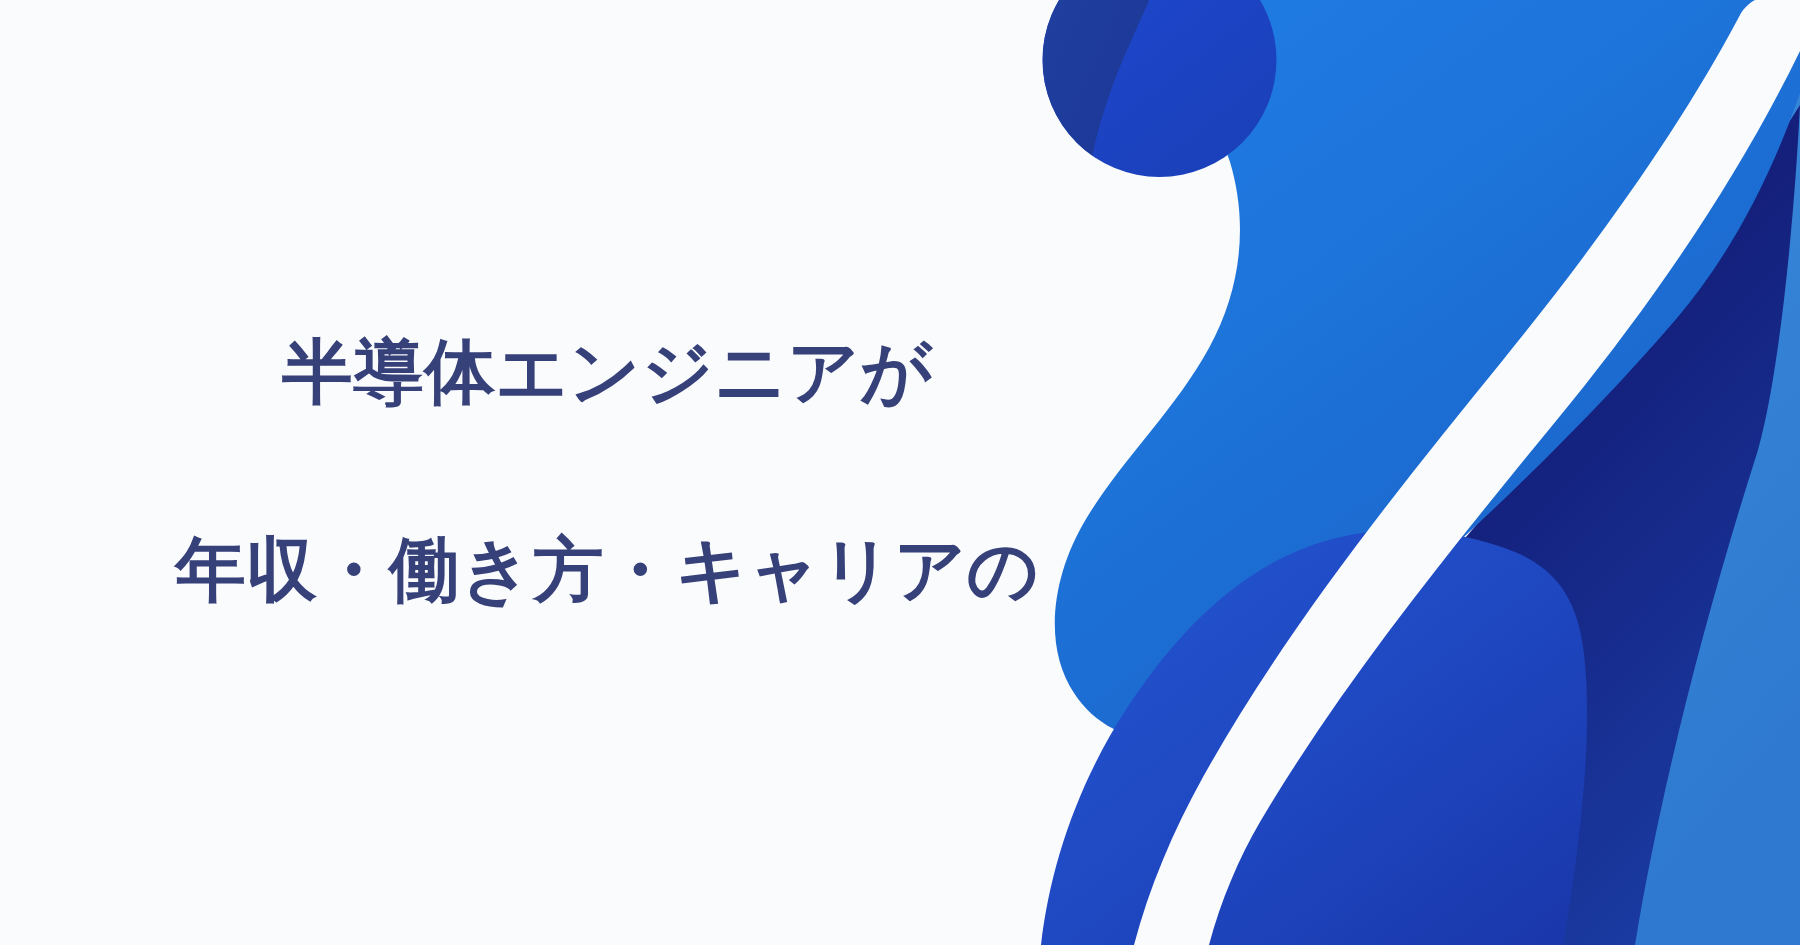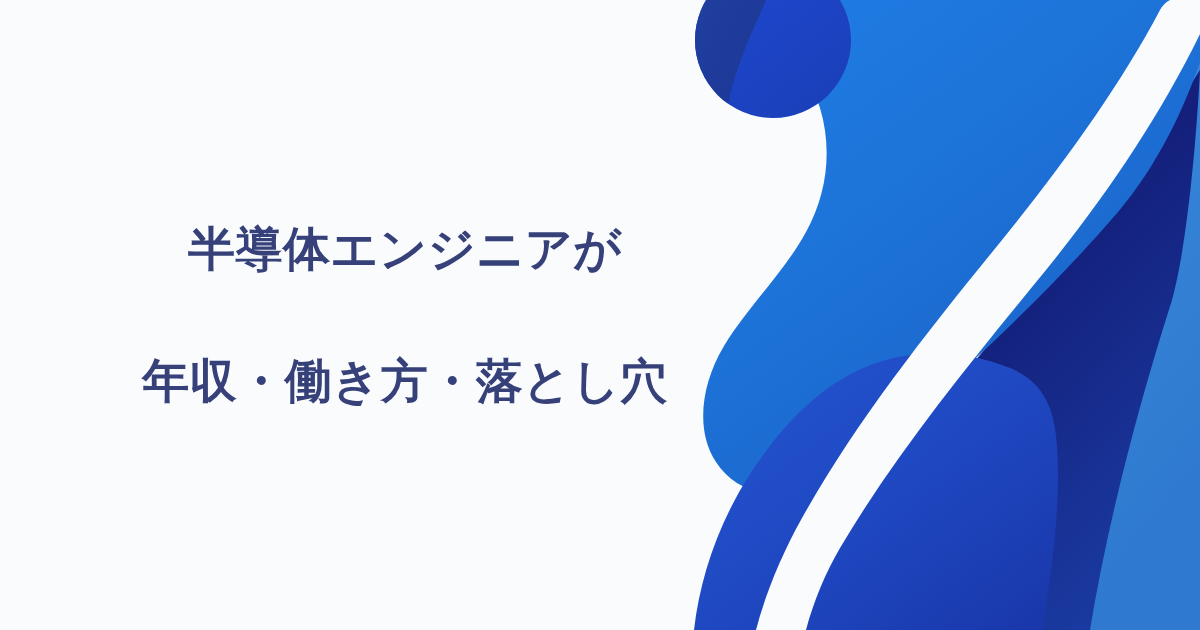--- a/index.html
+++ b/index.html
@@ -177,18 +177,18 @@
 
   <div id="headline-block">
 
     <p class="headline-para">
       <span class="headline-line">半導体エンジニアが</span>
     </p>
 
     <div class="para-gap"></div>
 
     <p class="headline-para">
-      <span class="headline-line">年収・働き方・落とし穴</span>
+      <span class="headline-line">年収・働き方・キャリアの</span>
     </p>
 
   </div>
 
 </div>
 
 </body></html>

